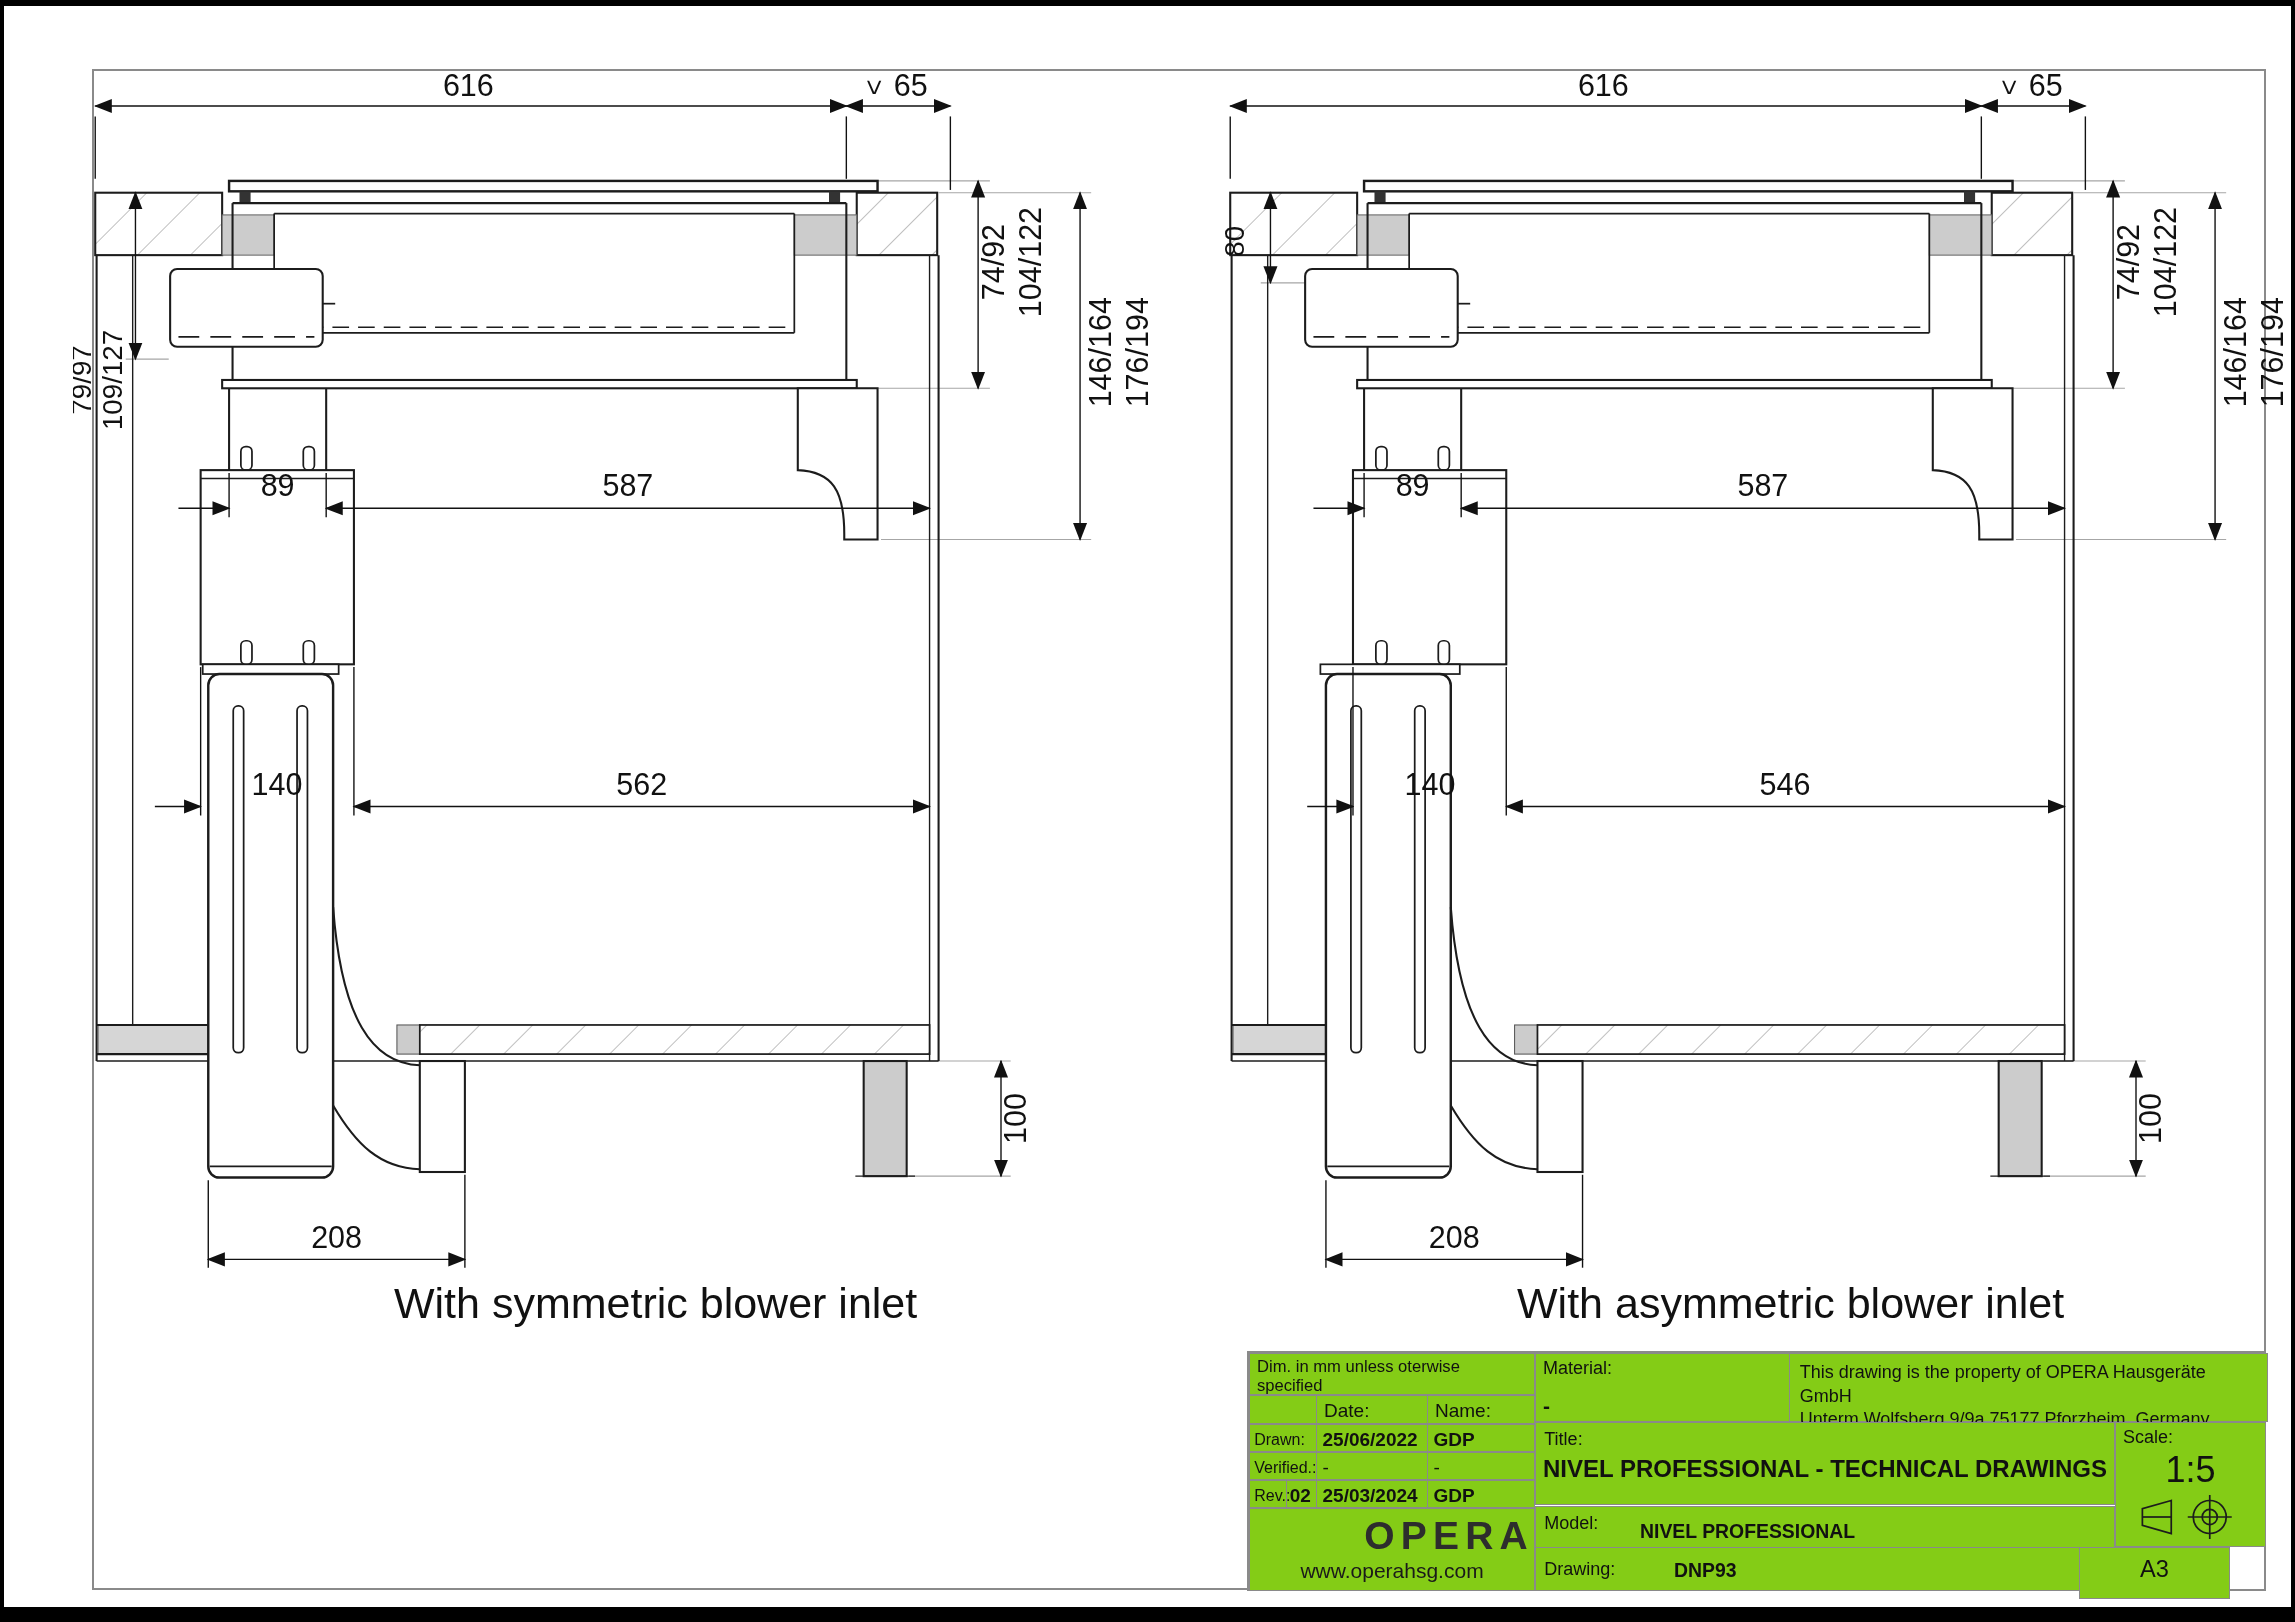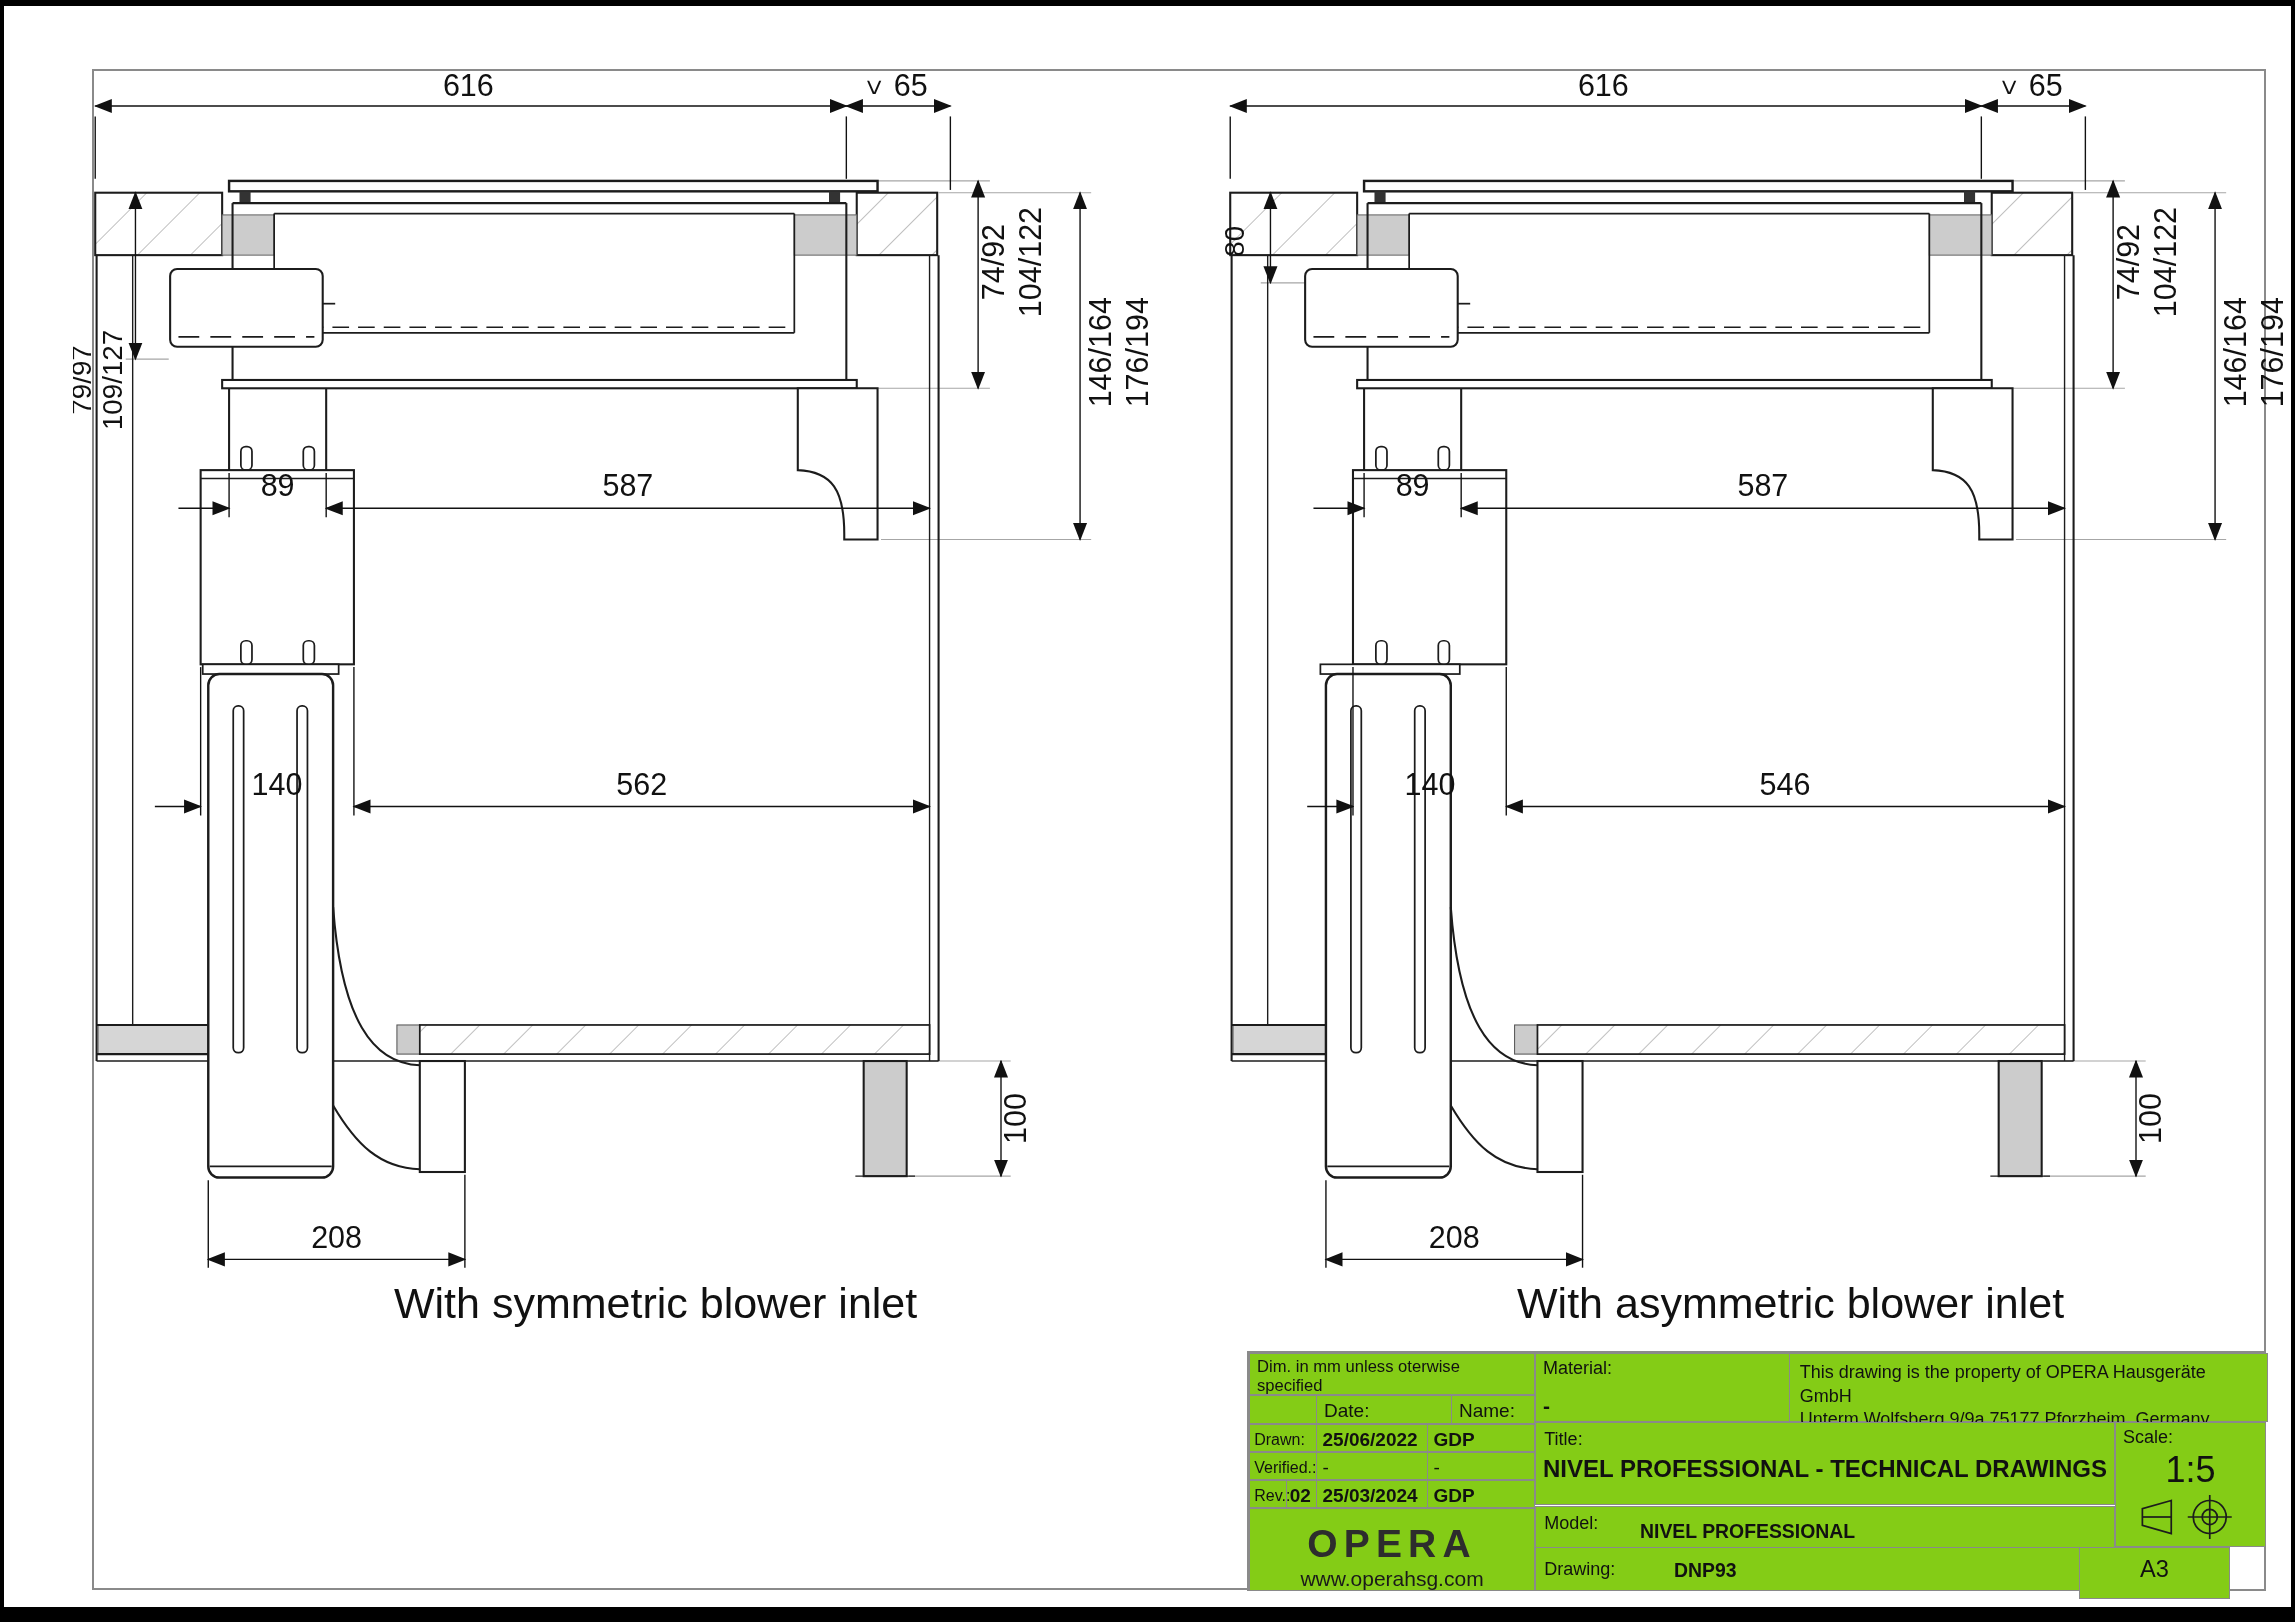--- a/index.html
+++ b/index.html
@@ -17,29 +17,29 @@
   #svg-asym{left:1208px;top:54px;}
 
   
   #title-block{position:absolute;left:1247px;top:1351px;width:1019px;height:240px;
       background:#fff;border:2.1px solid #8a8a8a;box-sizing:border-box;font-size:18px;}
   .tb-cell{position:absolute;border:1.4px solid #8a8a8a;box-sizing:border-box;background:#84cc16;}
   .tb-bold{font-weight:bold;}
   #tb-note{left:0;top:0;width:286px;height:42px;padding:2.8px 7px;line-height:19px;font-size:16.6px;}
   #tb-hdr{left:0;top:42px;width:286px;height:29px;}
   #tb-hdr .c2{position:absolute;left:66px;top:0;width:111px;height:100%;border-left:1.4px solid #8a8a8a;box-sizing:border-box;padding:4.2px 0 0 7px;font-size:19px;}
-  #tb-hdr .c3{position:absolute;left:177px;top:0;width:109px;height:100%;border-left:1.4px solid #8a8a8a;box-sizing:border-box;padding:4.2px 0 0 7px;font-size:19px;margin-left:24px;}
+  #tb-hdr .c3{position:absolute;left:177px;top:0;width:109px;height:100%;border-left:1.4px solid #8a8a8a;box-sizing:border-box;padding:4.2px 0 0 7px;font-size:19px;}
   .tb-row{left:0;width:286px;height:28px;}
   .tb-row .c1{position:absolute;left:0;top:0;width:66px;height:100%;padding:5.5px 0 0 4.2px;box-sizing:border-box;font-size:16px;}
   .tb-row .c2{position:absolute;left:66px;top:0;width:111px;height:100%;border-left:1.4px solid #8a8a8a;box-sizing:border-box;padding:4.2px 0 0 5.5px;font-size:19px;}
   .tb-row .c3{position:absolute;left:177px;top:0;width:109px;height:100%;border-left:1.4px solid #8a8a8a;box-sizing:border-box;padding:4.2px 0 0 5.5px;font-size:19px;}
   #tb-rev .c1{width:36px;}
   #tb-rev .c1b{position:absolute;left:36px;top:0;width:30px;height:100%;border-left:1.4px solid #8a8a8a;box-sizing:border-box;padding:4.2px 0 0 2.8px;font-size:19px;}
   #tb-logo{left:0;top:155px;width:286px;height:83px;text-align:center;}
-  #tb-logo .opera{font-size:39px;font-weight:800;letter-spacing:6.2px;color:#2d2d2d;margin-top:13px;}
+  #tb-logo .opera{font-size:39px;font-weight:800;letter-spacing:6.2px;color:#2d2d2d;margin-top:5px;text-align:right;}
   #tb-logo .web{font-size:21px;color:#1a1a1a;margin-top:1.4px;}
   #tb-material{left:286px;top:0;width:255px;height:69px;padding:4.2px 7px;}
   #tb-material .val{font-weight:bold;font-size:21px;margin-top:15.3px;}
   #tb-property{left:540px;top:0;width:479px;height:69px;padding:7px 9.7px;font-size:18px;line-height:23.6px;}
   #tb-title{left:286px;top:69px;width:580px;height:83px;}
   #tb-title .lbl{position:absolute;left:8.3px;top:5.5px;}
   #tb-title .val{position:absolute;left:0;top:32px;width:100%;text-align:center;font-weight:bold;font-size:24px;}
   #tb-model{left:286px;top:153px;width:580px;height:42px;}
   #tb-model .lbl{position:absolute;left:8.3px;top:5.5px;}
   #tb-model .val{position:absolute;left:104px;top:12.5px;font-weight:bold;font-size:19.4px;}

